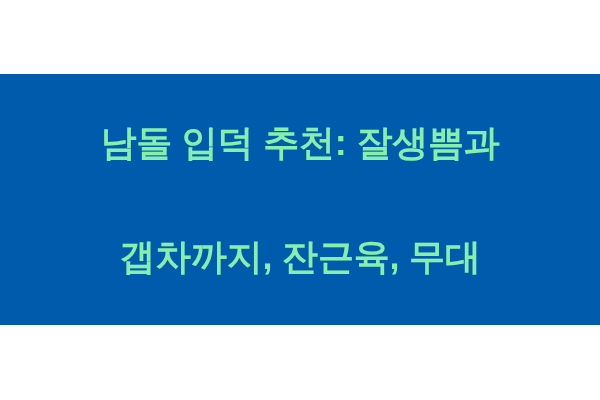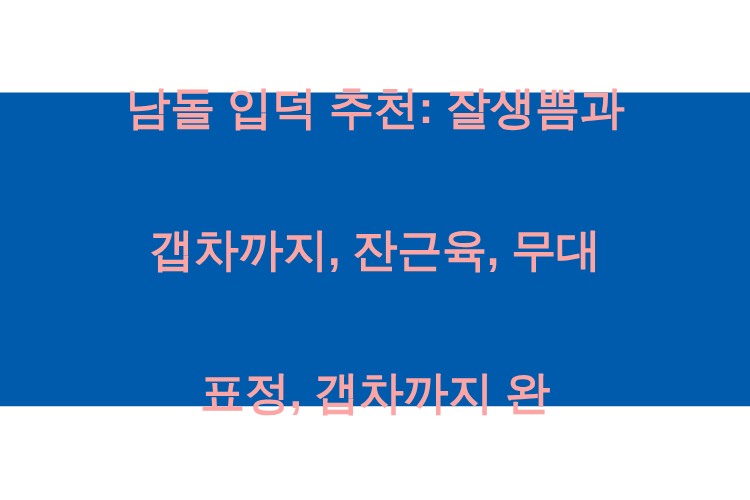--- a/index.html
+++ b/index.html
@@ -56,21 +56,20 @@
     display: block;
   }
 </style>
 </head>
 <body style="background: rgb(255, 255, 255);">
 
 <div id="canvas" style="width: 600px; height: 400px; background: rgb(255, 255, 255);">
 
   <section id="banner" style="background: rgb(0, 91, 172); top: 74px; height: 251px;">
 
-    <h1 id="headline" style="color: #fca5a5;">
+    <h1 id="headline" style="color: #86efac;">
       <span class="headline-line">남돌 입덕 추천: 잘생쁨과</span>
       <span class="headline-line">갭차까지, 잔근육, 무대</span>
-      <span class="headline-line">표정, 갭차까지 완</span>
     </h1>
 
   </section>
 
 </div>
 
 </body></html>

